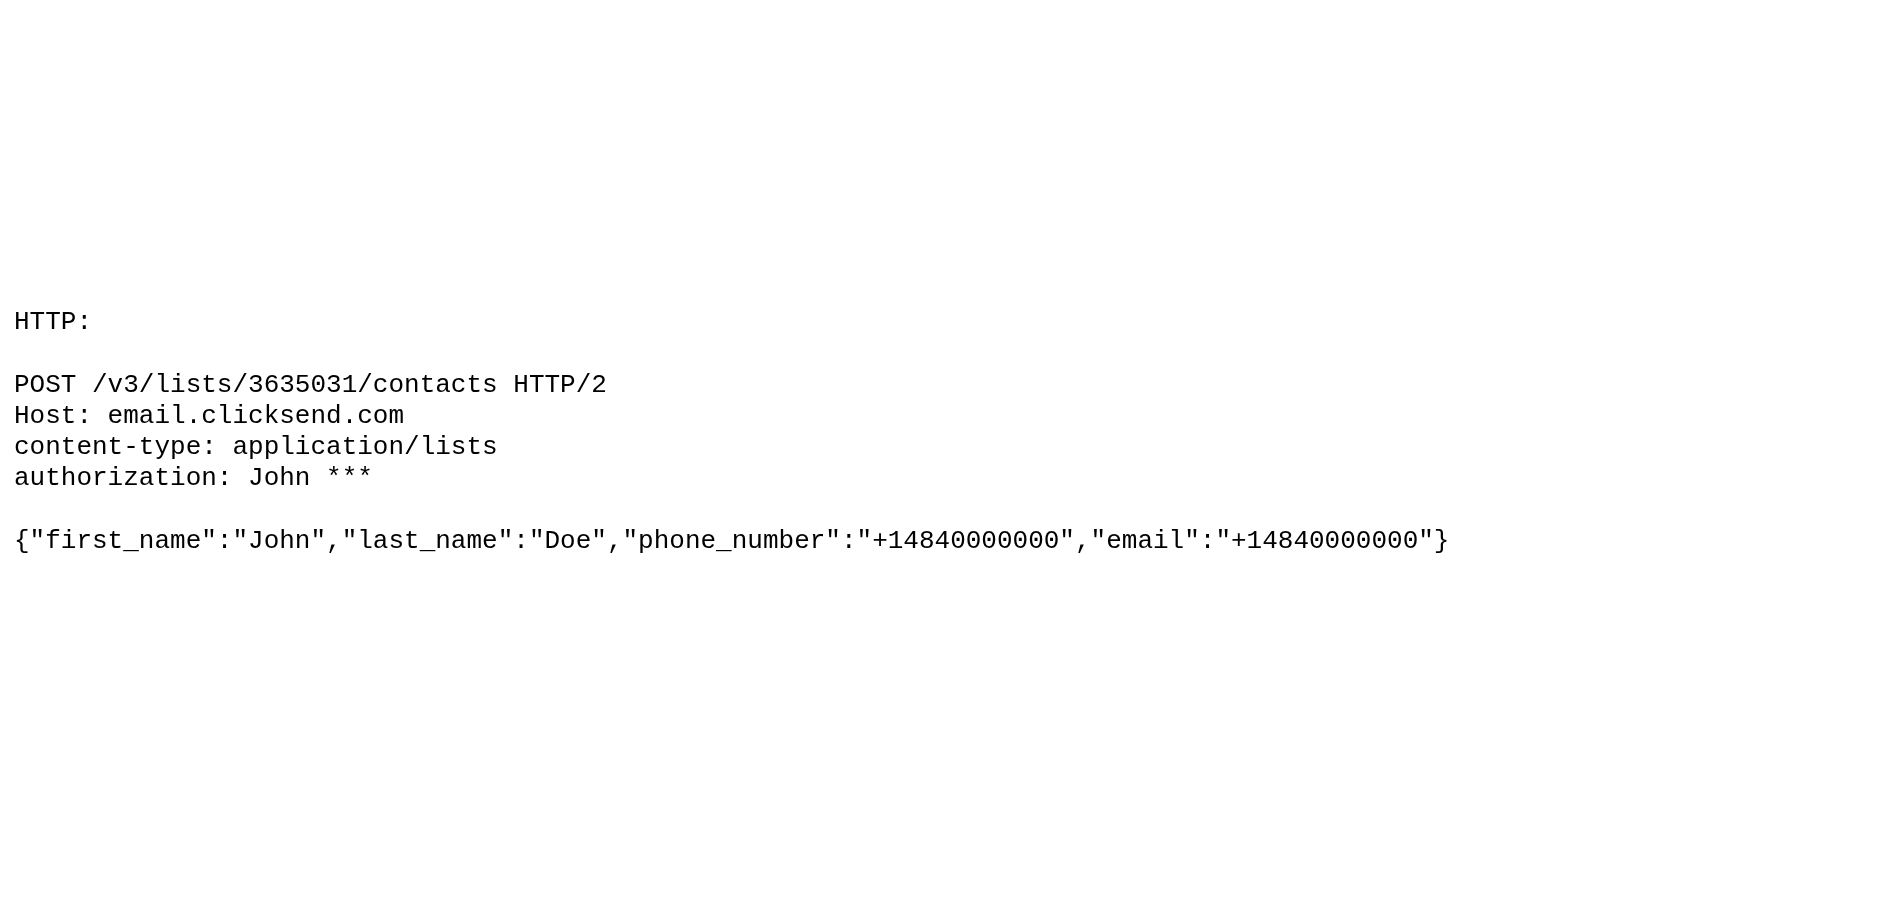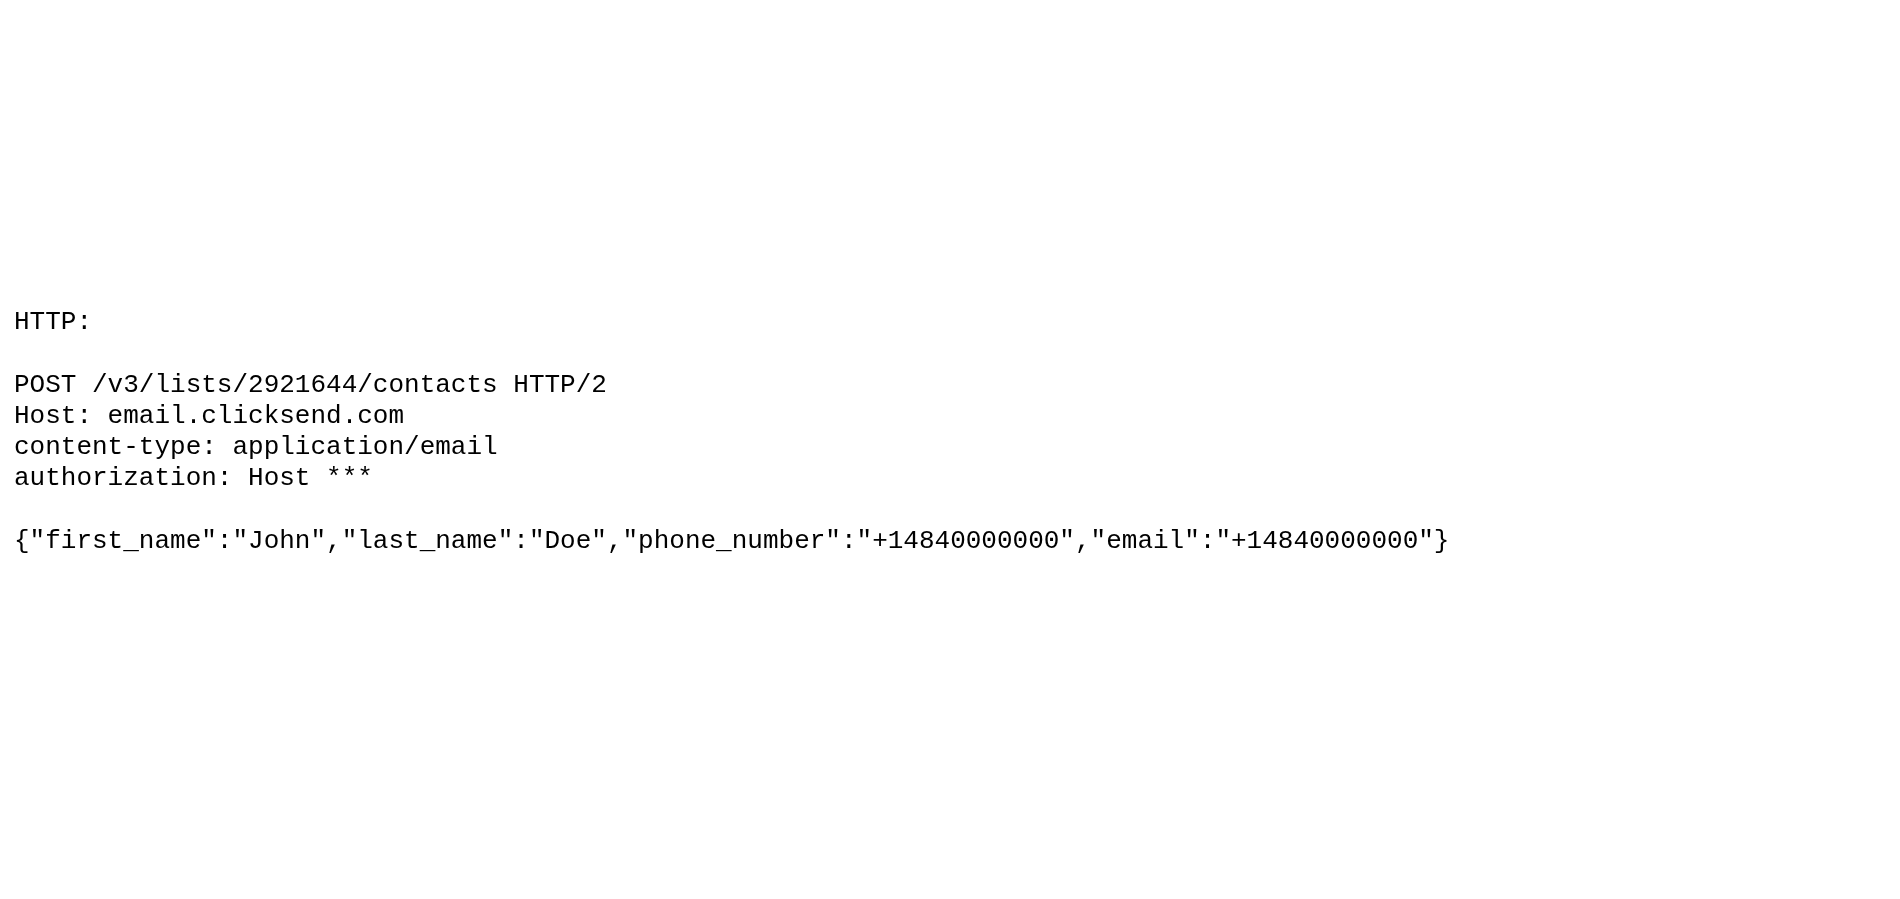--- a/index.html
+++ b/index.html
@@ -21,19 +21,19 @@
     .code-block {
       white-space: pre;
     }
   </style>
 </head>
 <body>
 
 <div class="code-block">
 <span>HTTP:</span>
 <span></span>
-<span>POST /v3/lists/2921644/contacts HTTP/2</span>
+<span>POST /v3/lists/3635031/contacts HTTP/2</span>
 <span>Host: email.clicksend.com</span>
-<span>content-type: application/email</span>
-<span>authorization: Host ***</span>
+<span>content-type: application/lists</span>
+<span>authorization: John ***</span>
 <span></span>
 <span>{"first_name":"John","last_name":"Doe","phone_number":"+14840000000","email":"+14840000000"}</span>
 </div>
 
 </body></html>

